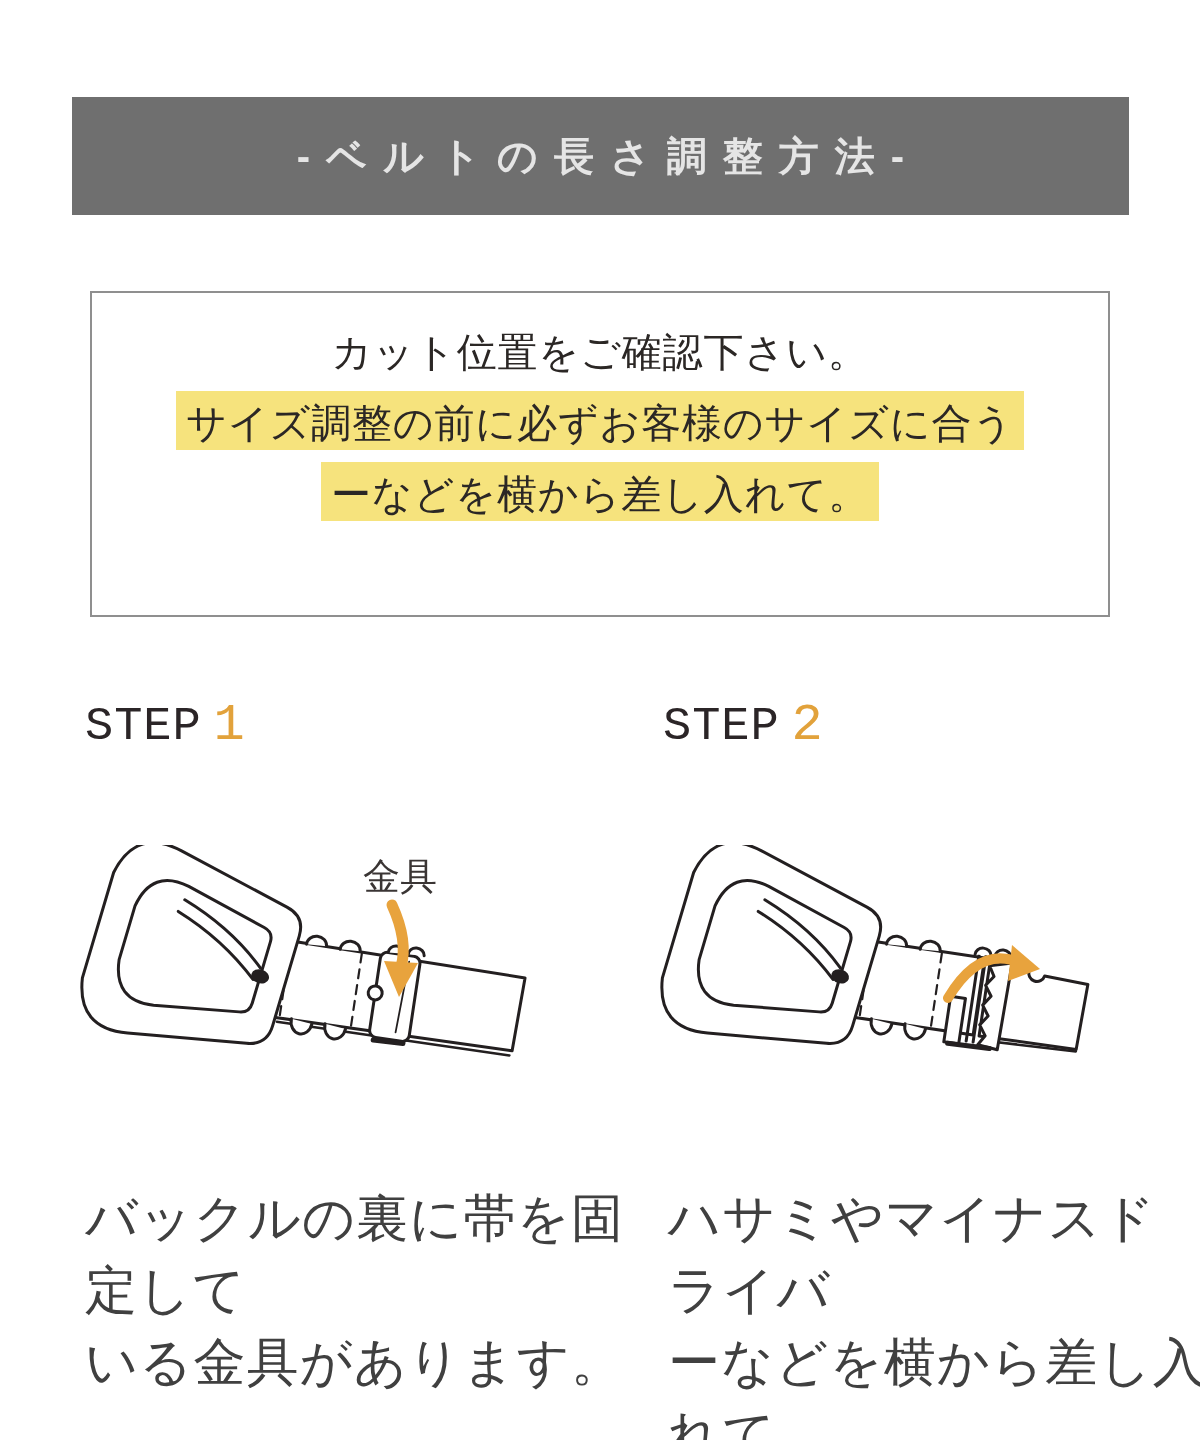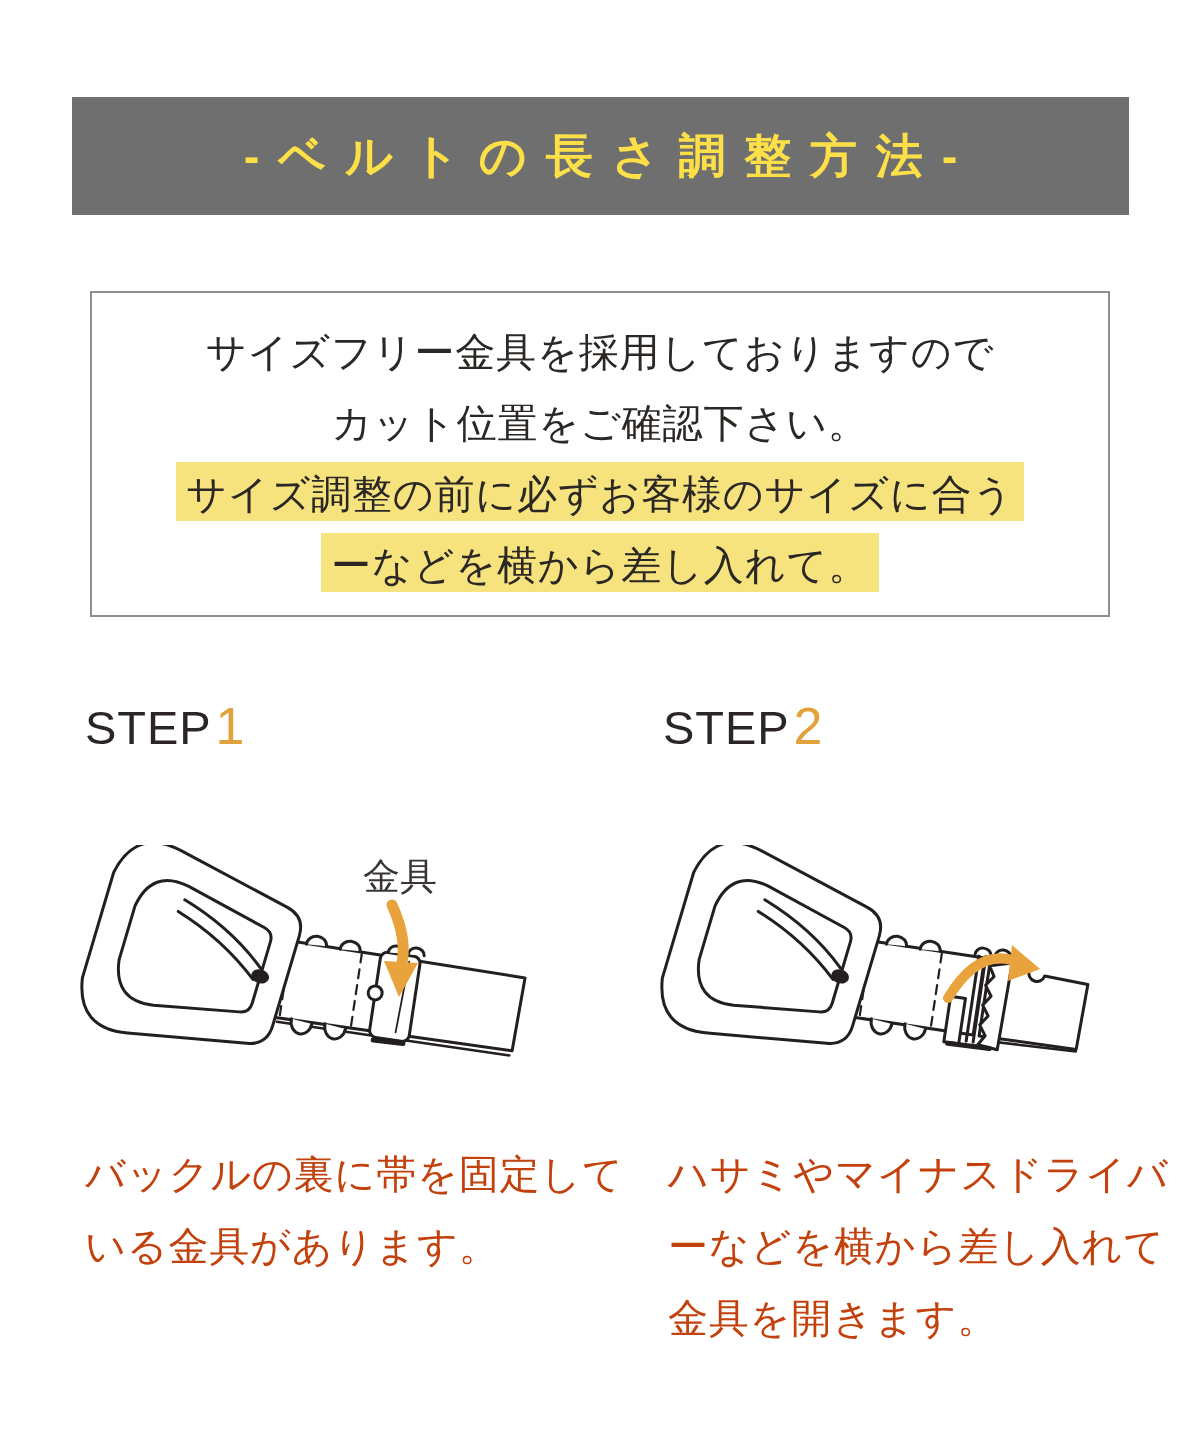--- a/index.html
+++ b/index.html
@@ -9,74 +9,73 @@
     background:#ffffff; overflow:hidden;
     font-family:"Liberation Sans", sans-serif;
     color:#2b2725;
   }
   
   .header-band {
     position:absolute; left:72px; top:97px; width:1057px; height:118px;
     background:#6f6f6f; display:flex; align-items:center; justify-content:center;
   }
   .header-band .title {
-    color:#fde047; font-size:47px; font-weight:700;
+    color:#e5e5e5; font-size:40px; font-weight:700;
     letter-spacing:0.40em; text-indent:0.40em; white-space:nowrap;text-align:right;
   }
   
   .intro-box {
     position:absolute; left:90px; top:291px; width:1020px; height:326px;
     border:2px solid #8f8f8f; background:#ffffff;
     text-align:center; padding-top:24px;
   }
   .intro-line {
     font-size:40px; line-height:71px; font-weight:500;
     letter-spacing:0.02em; white-space:nowrap;
   }
   .hl {
     background:#f6e37d; padding:10px 10px 5px 10px;
   }
   
   .step-label {
-    position:absolute; top:696px; display:flex; align-items:baseline; gap:4px;
-    font-family:Liberation Sans, sans-serif;
+    position:absolute; top:696px; display:flex; align-items:baseline; gap:12px;
+    font-family:Liberation Mono, monospace;
     justify-content:space-between;
   }
   .step-label .word { font-size:47px; color:#2b2527; letter-spacing:0.02em; }
   .step-label .num  { font-size:52px; color:#e2a23b; }
   #step1-label { left:85px; }
   #step2-label { left:663px; }
   
   .illus { position:absolute; width:540px; height:300px; }
   #illus1 { left:60px;  top:845px; }
   #illus2 { left:640px; top:845px; }
   .callout-text {
     font-family:"Liberation Sans", sans-serif;
     font-size:37px; font-weight:500; fill:#3a3534;
   }
   
   .step-desc {
-    position:absolute; top:1138px; width:540px;
-    font-size:40px; line-height:72px; font-weight:500;
-    letter-spacing:0.02em; white-space:pre-line; color:#c2410c;
+    position:absolute; top:1182px; width:540px;
+    font-size:52px; line-height:72px; font-weight:500;
+    letter-spacing:0.02em; white-space:pre-line; color:#404040;
   }
   #step1-desc { left:85px; }
   #step2-desc { left:668px; }
 </style>
 </head>
 <body>
 
 <div id="canvas">
 
   <div class="header-band">
     <div class="title">-ベルトの長さ調整方法-</div>
   </div>
 
   <div class="intro-box">
-    <div class="intro-line">サイズフリー金具を採用しておりますので</div>
     <div class="intro-line">カット位置をご確認下さい。</div>
     <div class="intro-line"><span class="hl">サイズ調整の前に必ずお客様のサイズに合う</span></div>
     <div class="intro-line"><span class="hl">ーなどを横から差し入れて。</span></div>
   </div>
 
   <div class="step-label" id="step1-label">
     <span class="word">STEP</span>
     <span class="num">1</span>
   </div>
 

